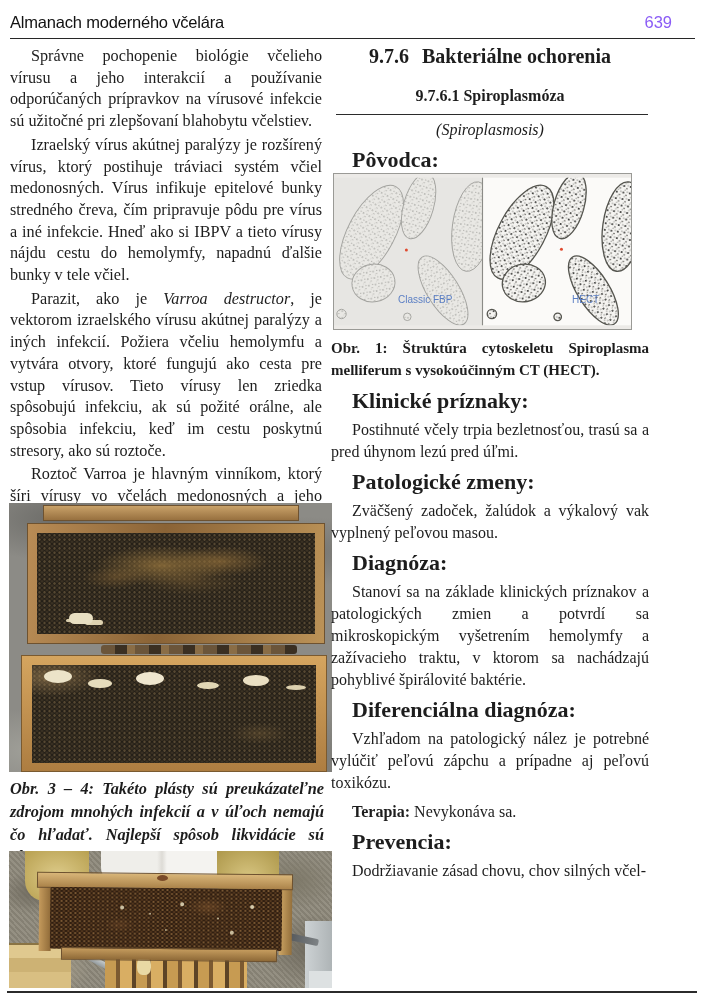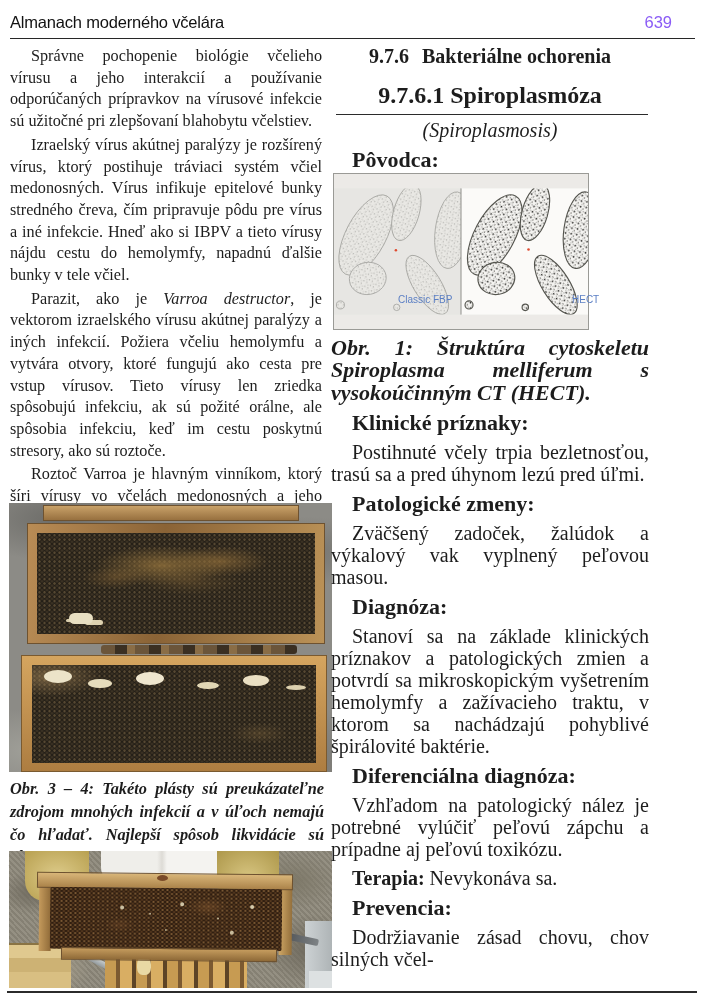--- a/index.html
+++ b/index.html
@@ -9,38 +9,38 @@
   .hdr-title{position:absolute;left:10px;top:13px;font-family:"Liberation Sans",sans-serif;
              font-size:16.5px;letter-spacing:-.2px;color:#121212;}
   .hdr-num{position:absolute;right:31px;top:13px;font-family:"Liberation Sans",sans-serif;
            font-size:16.5px;color:#8b5cf6;}
   .hdr-rule{position:absolute;left:10px;top:38px;width:685px;border-top:1.6px solid #272727;}
   .btm-rule{position:absolute;left:7px;top:991px;width:690px;border-top:2.2px solid #2b2b2b;}
   
   .col-left{position:absolute;left:10px;top:46px;width:312px;}
   .col-left p{margin:0 0 2px;text-align:justify;text-indent:21px;font-size:16.2px;line-height:21.7px;}
   .col-right{position:absolute;left:331px;top:46px;width:318px;}
-  .col-right p{margin:7px 0 0;text-align:justify;text-indent:21px;font-size:20px;line-height:22px;}
+  .col-right p{margin:7px 0 0;text-align:justify;text-indent:21px;font-size:16px;line-height:22px;}
   .sec-h{margin:0;text-align:center;font-size:20px;line-height:21px;font-weight:bold;}
   .sec-h .num{margin-right:13px;}
-  .sub-h{margin:18px 0 8px;text-align:center;font-size:24px;line-height:21px;font-weight:bold;}
+  .sub-h{margin:18px 0 8px;text-align:center;font-size:16px;line-height:21px;font-weight:bold;}
   .sub-rule{margin:7px 0 0 5px;width:312px;border-top:1.4px solid #2b2b2b;}
   .latin{margin:4px 0 0 !important;text-align:center !important;text-indent:0 !important;
          font-style:italic;font-size:16.6px;}
   .p-first{margin-top:12px !important;}
   .rhead{margin:8px 0 0;padding-left:21px;font-weight:bold;font-size:22px;line-height:22px;}
   
-  .fig1{position:relative;margin:2px 0 0 2px;width:256px;height:157px;border:1px solid #9a9a96;
+  .fig1{position:relative;margin:2px 0 0 2px;width:299px;height:157px;border:1px solid #9a9a96;
         box-sizing:border-box;background:#eceae7;}
   .fig1 svg{display:block;width:100%;height:100%;}
   .fig1 .lblL,.fig1 .lblR{position:absolute;bottom:24px;font-family:"Liberation Sans",sans-serif;
         font-size:10px;color:#5b7fc4;}
   .fig1 .lblL{left:64px;}
   .fig1 .lblR{left:238px;text-align:right;}
-  .figcap{margin:7px 0 0;font-weight:bold;font-style:italic;font-size:22px;line-height:22.3px;
+  .figcap{margin:7px 0 0;font-weight:bold;font-size:15px;line-height:22.3px;
           text-align:justify;}
   
   .photo{position:absolute;left:9px;width:323px;overflow:hidden;}
   #photo1{top:503px;height:269px;background-color:#8c8b86;background-image:
       radial-gradient(140px 60px at 15% 6%,rgba(58,58,56,.38),transparent 70%),
       radial-gradient(120px 50px at 92% 18%,rgba(70,70,66,.30),transparent 70%),
       radial-gradient(100px 60px at 6% 92%,rgba(175,175,167,.55),transparent 70%),
       radial-gradient(160px 80px at 86% 96%,rgba(62,60,56,.28),transparent 70%);}
   #photo2{top:851px;height:137px;background-color:#8f8a7c;background-image:
       radial-gradient(50px 30px at 8% 30%,#6f6a5e,transparent 72%),

